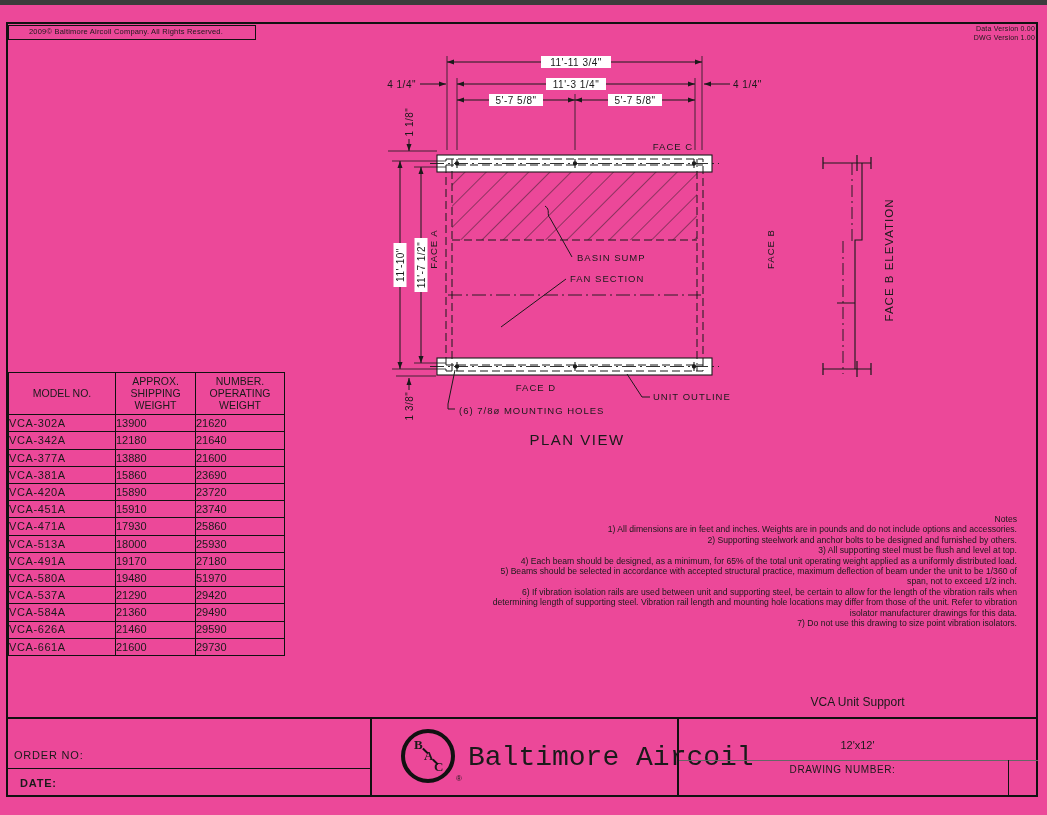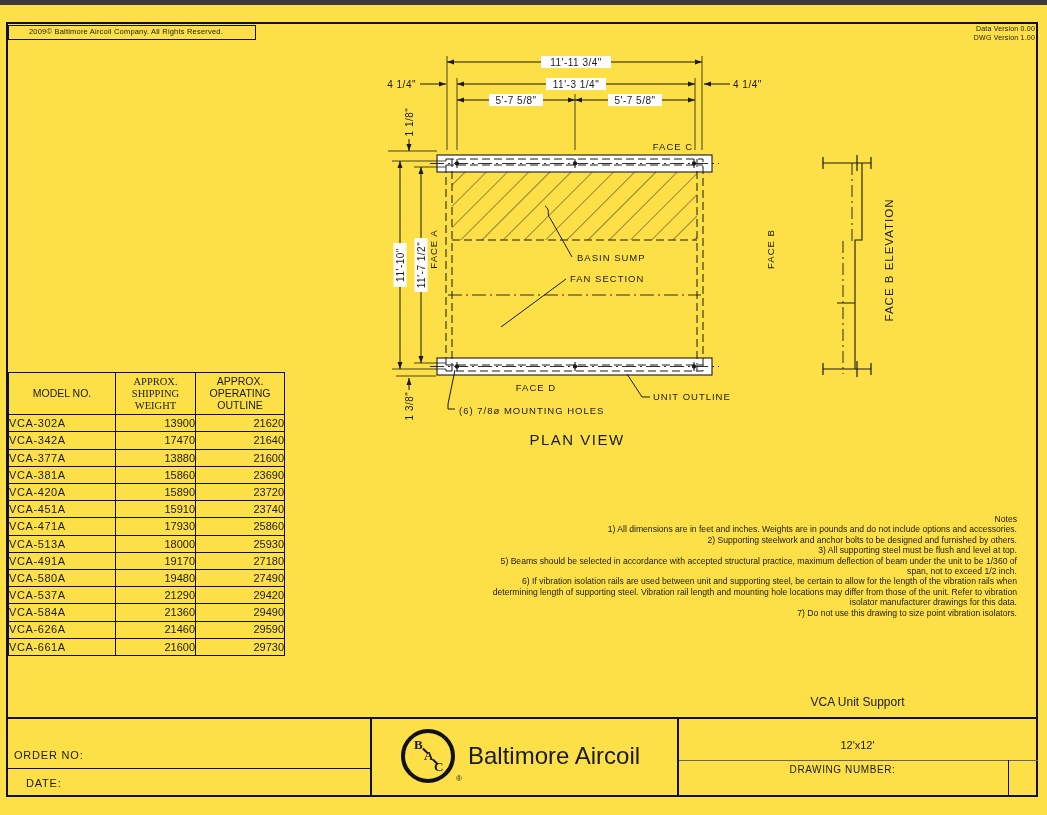--- a/index.html
+++ b/index.html
@@ -1,41 +1,41 @@
 <!DOCTYPE html>
 <html><head>
 <meta charset="utf-8">
 <style>
   html,body{margin:0;padding:0;background:#fff;}
-  .page{position:relative;width:1047px;height:815px;background:#fde047;overflow:hidden;
+  .page{position:relative;width:1047px;height:815px;background:#ec4899;overflow:hidden;
         font-family:"Liberation Sans",sans-serif;color:#1a1a1a;}
   .topstrip{position:absolute;left:0;top:0;width:1047px;height:5px;background:#3c3c3c;}
   .frame{position:absolute;left:6px;top:22px;width:1032px;height:775px;border:2px solid #111;box-sizing:border-box;}
   .copyright{position:absolute;left:8px;top:25px;width:248px;height:15px;border:1.5px solid #111;
              box-sizing:border-box;font-size:7.5px;line-height:12px;padding-left:20px;letter-spacing:.2px;white-space:nowrap;}
   .versions{position:absolute;right:12px;top:25px;text-align:right;font-size:7px;line-height:8.5px;letter-spacing:.2px;}
   svg text{font-family:"Liberation Sans",sans-serif;fill:#1a1a1a;}
   
   table.wt{position:absolute;left:8px;top:372px;border-collapse:collapse;font-size:11px;}
   table.wt th,table.wt td{border:1.4px solid #111;font-weight:normal;line-height:1.12;}
   table.wt th{font-size:10.5px;text-align:center;padding:3px 1px;}
   table.wt td{height:16.2px;padding:0;}
   td.model{width:104px;padding-left:6px;letter-spacing:.6px;}
-  td.num{text-align:right;}
-  th.c1{width:104px;} th.c2{width:77px;font-family:Liberation Serif, serif;} th.c3{width:86px;}
+  td.num{text-align:left;}
+  th.c1{width:104px;} th.c2{width:77px;} th.c3{width:86px;}
   
   .notes{position:absolute;left:487px;top:514px;width:530px;font-size:8.6px;line-height:10.4px;text-align:right;}
   
   .hline,.vline{position:absolute;background:#111;}
   .grayline{position:absolute;background:#666;}
   .lbl{position:absolute;letter-spacing:.8px;font-size:11px;white-space:nowrap;}
   .tb-product{position:absolute;left:679px;width:357px;text-align:center;font-size:12px;white-space:nowrap;}
   .tb-size{position:absolute;left:679px;width:357px;text-align:center;font-size:11px;}
   .tb-dn{position:absolute;left:677px;width:331px;text-align:center;font-size:10px;letter-spacing:.6px;}
-  .brand{position:absolute;left:468px;top:742px;font-family:Liberation Sans, sans-serif;font-size:24px;white-space:nowrap;}
+  .brand{position:absolute;left:468px;top:742px;font-family:Liberation Mono, monospace;font-size:28px;white-space:nowrap;}
   .logo{position:absolute;left:401px;top:729px;width:54px;height:54px;border:4px solid #111;border-radius:50%;box-sizing:border-box;}
   .logo span{position:absolute;font-family:"Liberation Serif",serif;font-weight:bold;font-size:13px;line-height:1;}
   .logo .lb{left:9px;top:5px;} .logo .la{left:19px;top:16px;} .logo .lc{left:29px;top:27px;}
   .logo .d1{position:absolute;left:17px;top:17px;width:7px;height:1.6px;background:#111;transform:rotate(45deg);}
   .logo .d2{position:absolute;left:27px;top:28px;width:7px;height:1.6px;background:#111;transform:rotate(45deg);}
   .reg{position:absolute;left:456px;top:774px;font-size:8px;}
 </style>
 </head>
 <body>
 
@@ -213,32 +213,32 @@
     <g transform="rotate(-90 889 260)">
       <text x="889" y="264" text-anchor="middle" font-size="11.5" letter-spacing="1">FACE B ELEVATION</text>
     </g>
   </svg>
 
   <table class="wt">
     <thead>
       <tr>
         <th class="c1">MODEL NO.</th>
         <th class="c2">APPROX. SHIPPING WEIGHT</th>
-        <th class="c3">APPROX. OPERATING OUTLINE</th>
+        <th class="c3">NUMBER. OPERATING WEIGHT</th>
       </tr>
     </thead>
     <tbody>
       <tr>
           <td class="model">VCA-302A</td>
           <td class="num">13900</td>
           <td class="num">21620</td>
         </tr>
       <tr>
           <td class="model">VCA-342A</td>
-          <td class="num">17470</td>
+          <td class="num">12180</td>
           <td class="num">21640</td>
         </tr>
       <tr>
           <td class="model">VCA-377A</td>
           <td class="num">13880</td>
           <td class="num">21600</td>
         </tr>
       <tr>
           <td class="model">VCA-381A</td>
           <td class="num">15860</td>
@@ -265,21 +265,21 @@
           <td class="num">25930</td>
         </tr>
       <tr>
           <td class="model">VCA-491A</td>
           <td class="num">19170</td>
           <td class="num">27180</td>
         </tr>
       <tr>
           <td class="model">VCA-580A</td>
           <td class="num">19480</td>
-          <td class="num">27490</td>
+          <td class="num">51970</td>
         </tr>
       <tr>
           <td class="model">VCA-537A</td>
           <td class="num">21290</td>
           <td class="num">29420</td>
         </tr>
       <tr>
           <td class="model">VCA-584A</td>
           <td class="num">21360</td>
           <td class="num">29490</td>
@@ -295,32 +295,33 @@
           <td class="num">29730</td>
         </tr>
     </tbody>
   </table>
 
   <div class="notes">
     <div>Notes</div>
     <div>1) All dimensions are in feet and inches. Weights are in pounds and do not include options and accessories.</div>
     <div>2) Supporting steelwork and anchor bolts to be designed and furnished by others.</div>
     <div>3) All supporting steel must be flush and level at top.</div>
+    <div>4) Each beam should be designed, as a minimum, for 65% of the total unit operating weight applied as a uniformly distributed load.</div>
     <div>5) Beams should be selected in accordance with accepted structural practice, maximum deflection of beam under the unit to be 1/360 of span, not to exceed 1/2 inch.</div>
     <div>6) If vibration isolation rails are used between unit and supporting steel, be certain to allow for the length of the vibration rails when determining length of supporting steel. Vibration rail length and mounting hole locations may differ from those of the unit. Refer to vibration isolator manufacturer drawings for this data.</div>
     <div>7) Do not use this drawing to size point vibration isolators.</div>
   </div>
 
   <div class="hline" style="left:6px;top:717px;width:1032px;height:2px;"></div>
   <div class="vline" style="left:370px;top:718px;width:1.6px;height:79px;"></div>
   <div class="vline" style="left:677px;top:718px;width:1.6px;height:79px;"></div>
   <div class="hline" style="left:6px;top:768px;width:366px;height:1.4px;"></div>
 
   <div class="lbl" style="left:14px;top:749px;">ORDER NO:</div>
-  <div class="lbl" style="left:26px;top:777px;">DATE:</div>
+  <div class="lbl" style="left:20px;top:777px;font-weight:bold;">DATE:</div>
 
   <div class="logo">
     <span class="lb">B</span>
     <span class="la">A</span>
     <span class="lc">C</span>
     <i class="d1"></i>
     <i class="d2"></i>
   </div>
   <div class="reg">®</div>
   <div class="brand">Baltimore Aircoil</div>

